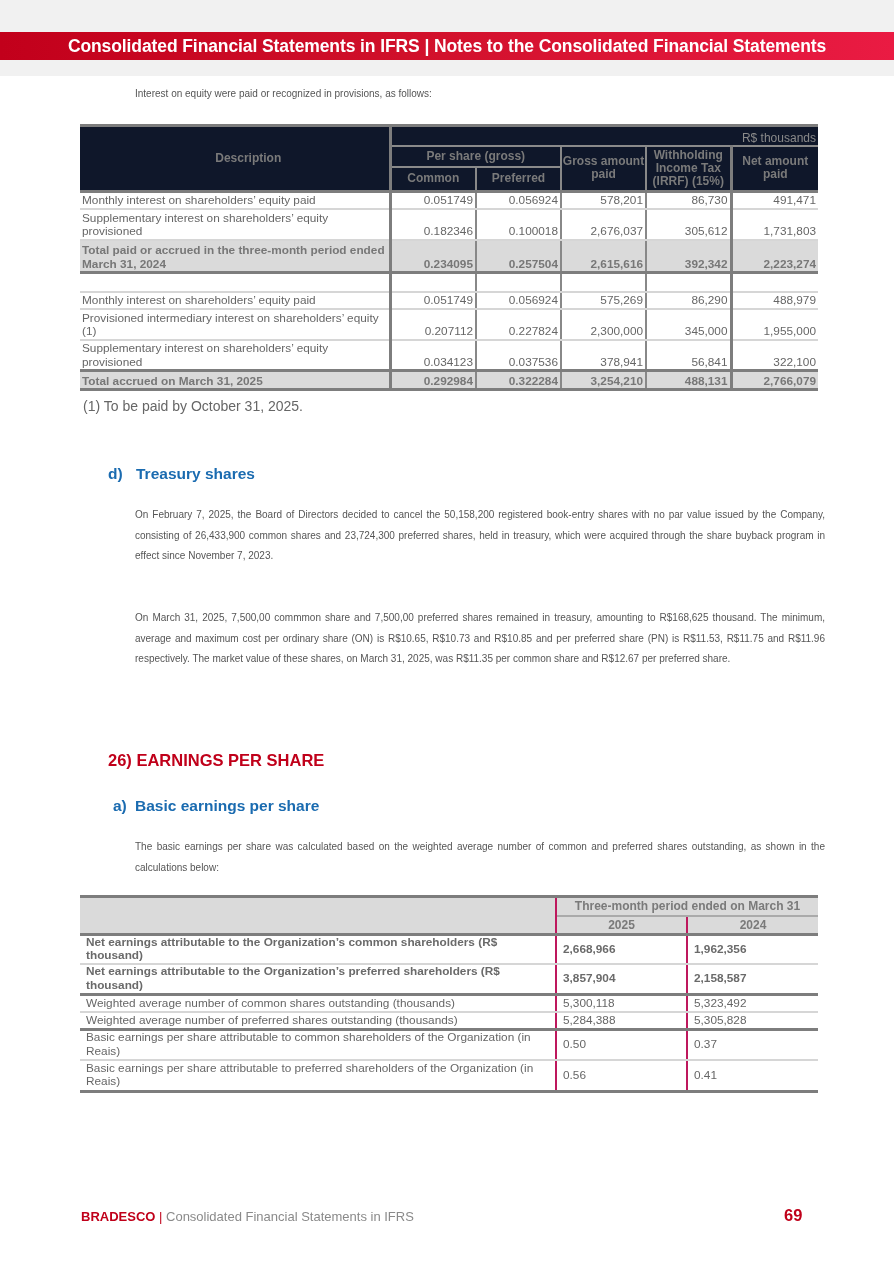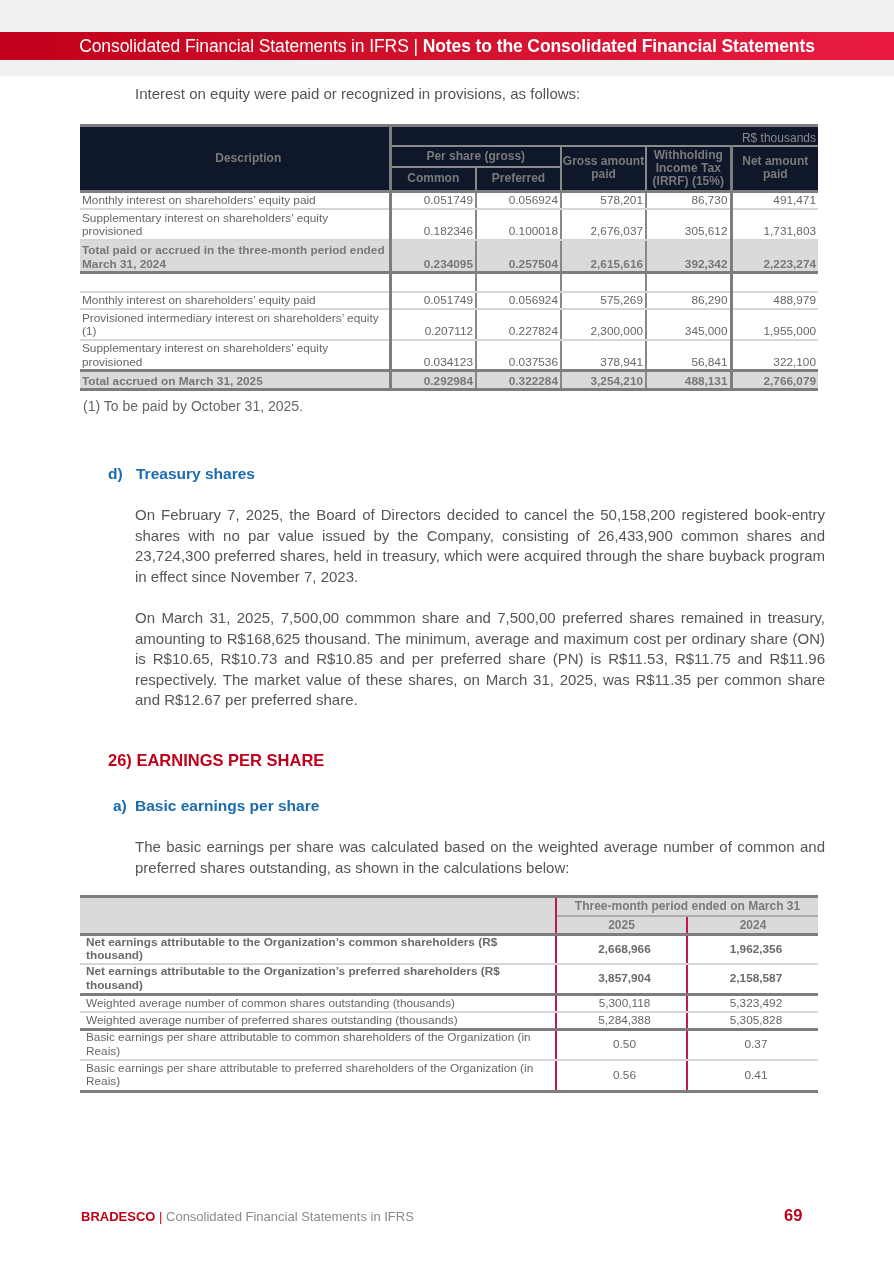--- a/index.html
+++ b/index.html
@@ -6,26 +6,26 @@
   html, body { width: 894px; height: 1268px; background: #ffffff; overflow: hidden; }
   body { position: relative; font-family: "DejaVu Sans", sans-serif; color: #5a5a5a; }
 
   .top-band { position: absolute; left: 0; top: 0; width: 894px; height: 76px; background: #f1f1f1; }
   .header-bar {
     position: absolute; left: 0; top: 32px; width: 894px; height: 28px;
     background: linear-gradient(90deg, #c2001b 0%, #d0102a 45%, #ea1b43 100%);
     color: #ffffff; font-family: "Liberation Sans", sans-serif; font-size: 17.5px;
     line-height: 28px; text-align: center; white-space: nowrap; letter-spacing: -0.1px;
   }
-  .header-bar .light { font-weight: normal; }
+  .header-bar .light { font-weight: bold; }
   .header-bar .bold { font-weight: bold; }
 
   .para {
     position: absolute; left: 135px; width: 690px;
-    font-family: "Liberation Sans", sans-serif; font-size: 15px; line-height: 20.5px;
+    font-family: "Liberation Sans", sans-serif; font-size: 10px; line-height: 20.5px;
     color: #555555; text-align: justify;
   }
 
   .sub-heading { position: absolute; font-family: "Liberation Sans", sans-serif; font-weight: bold; font-size: 15.5px; color: #1a6bb0; }
   .sub-heading .marker { display: inline-block; width: 28px; }
   .section-heading { position: absolute; left: 108px; top: 751px; font-family: "Liberation Sans", sans-serif; font-weight: bold; font-size: 16.5px; color: #c0001a; }
 
   
   table { border-collapse: collapse; position: absolute; font-family: "Liberation Sans", sans-serif; }
   .t1 { left: 80px; top: 124px; width: 738px; font-size: 11.8px; }
@@ -44,21 +44,21 @@
   .t1 tr.blank td { height: 19px; border-bottom: 2px solid #d6d6d6; }
   .t1 tr.total-last td { background: #dadada; font-weight: bold; color: #777; border-top: 3px solid #7d7d7d; border-bottom: 3px solid #7d7d7d; height: 19px; }
 
   .footnote { position: absolute; left: 83px; top: 398px; font-family: "Liberation Sans", sans-serif; font-size: 14px; color: #666; }
 
   
   .t2 { left: 80px; top: 895px; width: 738px; font-size: 11.8px; }
   .t2 th { background: #dadada; font-weight: bold; color: #7a7a7a; font-size: 12px; text-align: center; line-height: 16px; }
   .t2 tr.toprule th { border-top: 3px solid #7d7d7d; }
   .t2 td { color: #666; padding: 0 2px 0 6px; line-height: 13.5px; vertical-align: middle; }
-  .t2 td.num { text-align: center; padding-right: 0; }
+  .t2 td.num { text-align: left; padding-right: 0; }
   .t2 .vb { border-left: 2px solid #be185d; }
   .t2 tr.hdr-end th { border-top: 2px solid #aaa; border-bottom: 3px solid #7d7d7d; }
   .t2 tr.b td { font-weight: bold; color: #6a6a6a; }
   .t2 tr.sep-light td { border-bottom: 2px solid #d6d6d6; }
   .t2 tr.sep-dark td { border-bottom: 3px solid #7d7d7d; margin-top: 44px; }
 
   .footer { position: absolute; left: 81px; top: 1209px; font-family: "Liberation Sans", sans-serif; font-size: 13px; color: #8a8a8a; }
   .footer .brand { color: #c0001a; font-weight: bold; }
   .footer .sep { color: #c0001a; }
   .page-num { position: absolute; left: 784px; top: 1206px; font-family: "Liberation Sans", sans-serif; font-size: 16.5px; font-weight: bold; color: #c0001a; }

